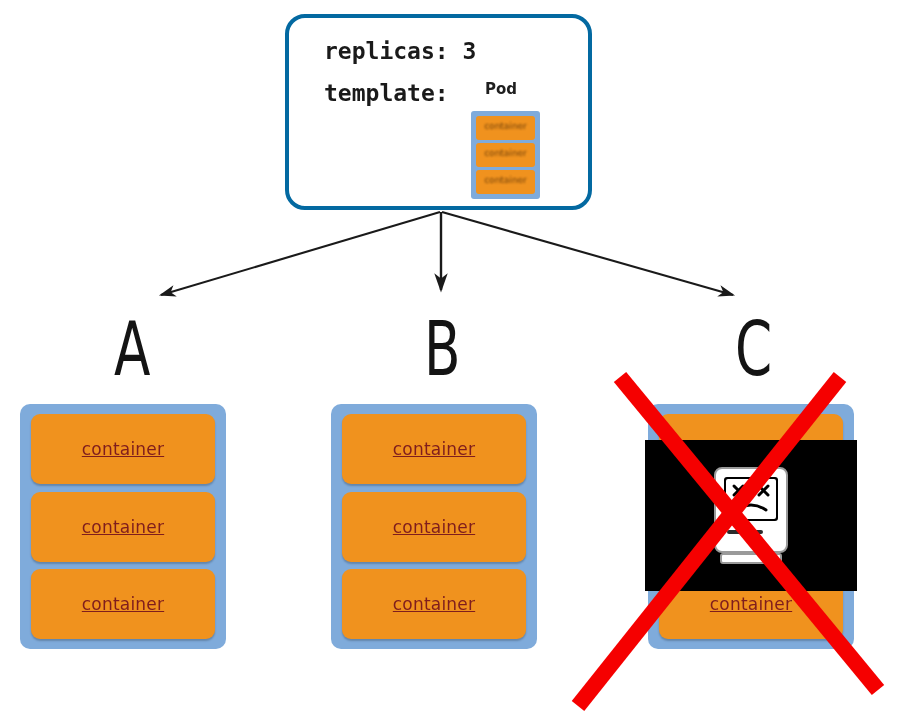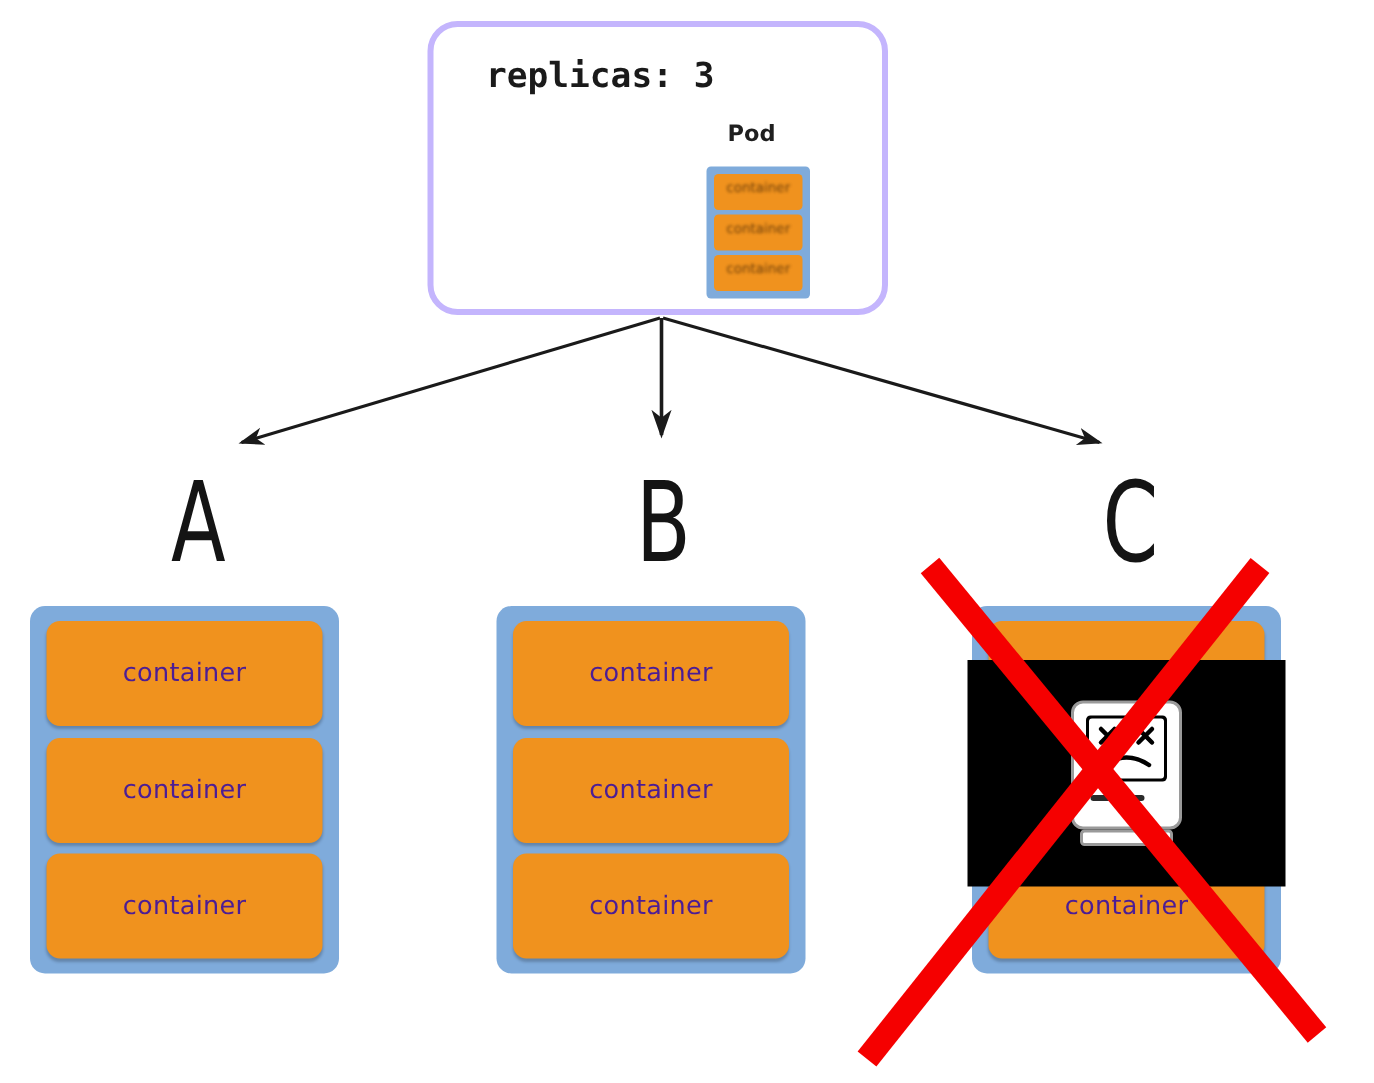--- a/index.html
+++ b/index.html
@@ -19,21 +19,21 @@
   }
 
   
   .spec-card {
     position: absolute;
     left: 285px;
     top: 14px;
     width: 307px;
     height: 196px;
     background: #ffffff;
-    border: 4px solid #c4b5fd;
+    border: 4px solid #0369a1;
     border-radius: 20px;
     box-sizing: border-box;
   }
   .spec-line {
     position: absolute;
     font-family: "DejaVu Sans Mono", "Liberation Mono", monospace;
     font-size: 23px;
     font-weight: 700;
     color: #1a1a1a;
     letter-spacing: 0px;
@@ -133,22 +133,23 @@
     background: #f0921e;
     border-radius: 9px;
     box-shadow: 0 2px 2px rgba(0,0,0,0.22);
     display: flex;
     align-items: center;
     justify-content: center;
   }
   .container-box .clabel {
     font-family: "DejaVu Sans", sans-serif;
     font-size: 17px;
-    color: #4c1d95;
+    color: #7f1d1d;
     letter-spacing: 0.2px;
+    text-decoration: underline;
   }
 
   
   .crash-screen {
     position: absolute;
     left: 645px;
     top: 440px;
     width: 212px;
     height: 151px;
     background: #000000;
@@ -172,20 +173,21 @@
     pointer-events: none;
   }
 </style>
 </head>
 <body>
 
 <div id="canvas">
 
   <div class="spec-card">
     <div class="spec-line spec-replicas">replicas: 3</div>
+    <div class="spec-line spec-template">template:</div>
 
     <div class="mini-pod-label">Pod</div>
 
     <div class="mini-pod">
       <div class="mini-container">
         <span class="blurtext">container</span>
       </div>
       <div class="mini-container">
         <span class="blurtext">container</span>
       </div>

